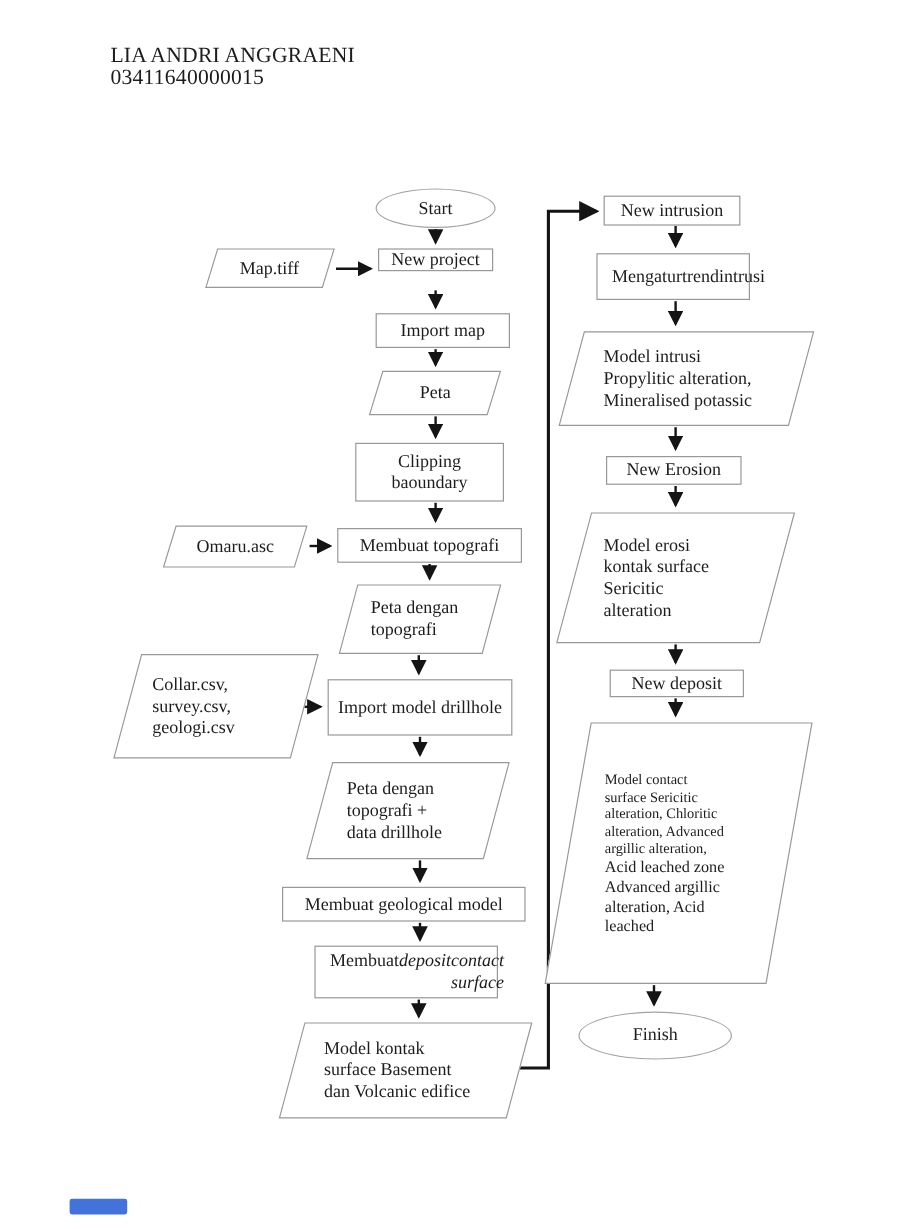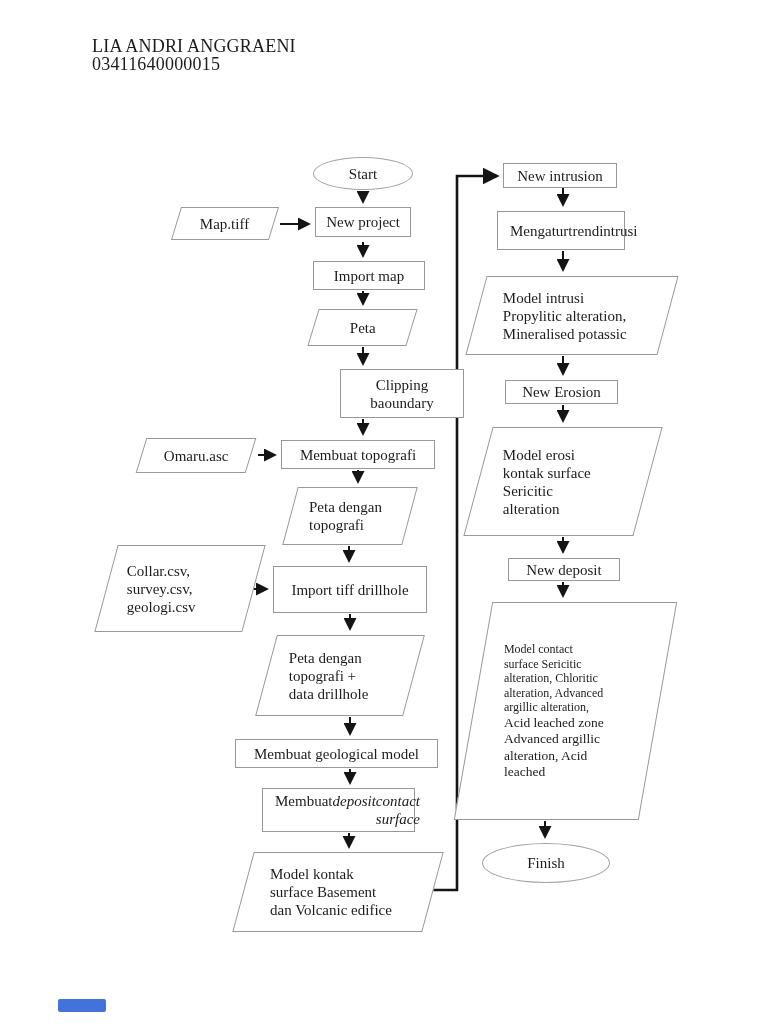--- a/index.html
+++ b/index.html
@@ -77,33 +77,33 @@
   </svg>
 
   <div class="node ellipse" style="left:313px;top:157px;width:100px;height:33px;">
     <span class="lbl">Start</span>
   </div>
 
   <div class="node para sk17" style="left:176px;top:207px;width:98px;height:33px;">
     <span class="lbl">Map.tiff</span>
   </div>
 
-  <div class="node" style="left:315px;top:207px;width:96px;height:30px;">
+  <div class="node" style="left:315px;top:207px;width:96px;height:19px;">
     <span>New project</span>
   </div>
 
   <div class="node" style="left:313px;top:261px;width:112px;height:29px;">
     <span>Import map</span>
   </div>
 
   <div class="node para sk17" style="left:313px;top:309px;width:99px;height:37px;">
     <span class="lbl">Peta</span>
   </div>
 
-  <div class="node" style="left:296px;top:369px;width:124px;height:49px;margin-left:44px;">
+  <div class="node" style="left:296px;top:369px;width:124px;height:49px;">
     <span class="ml">Clipping
 baoundary</span>
   </div>
 
   <div class="node para sk17" style="left:141px;top:438px;width:110px;height:35px;">
     <span class="lbl">Omaru.asc</span>
   </div>
 
   <div class="node" style="left:281px;top:440px;width:154px;height:29px;">
     <span>Membuat topografi</span>
@@ -114,21 +114,21 @@
 topografi</span>
   </div>
 
   <div class="node para left" style="left:106px;top:545px;width:148px;height:87px;">
     <span class="lbl ml" style="padding-left:20px;">Collar.csv,
 survey.csv,
 geologi.csv</span>
   </div>
 
   <div class="node" style="left:273px;top:566px;width:154px;height:47px;">
-    <span>Import tiff drillhole</span>
+    <span>Import model drillhole</span>
   </div>
 
   <div class="node para left" style="left:266px;top:635px;width:148px;height:81px;">
     <span class="lbl ml" style="padding-left:22px;">Peta dengan
 topografi +
 data drillhole</span>
   </div>
 
   <div class="node" style="left:262px;top:788px;width:153px;height:44px;">
     <div class="jrow">

